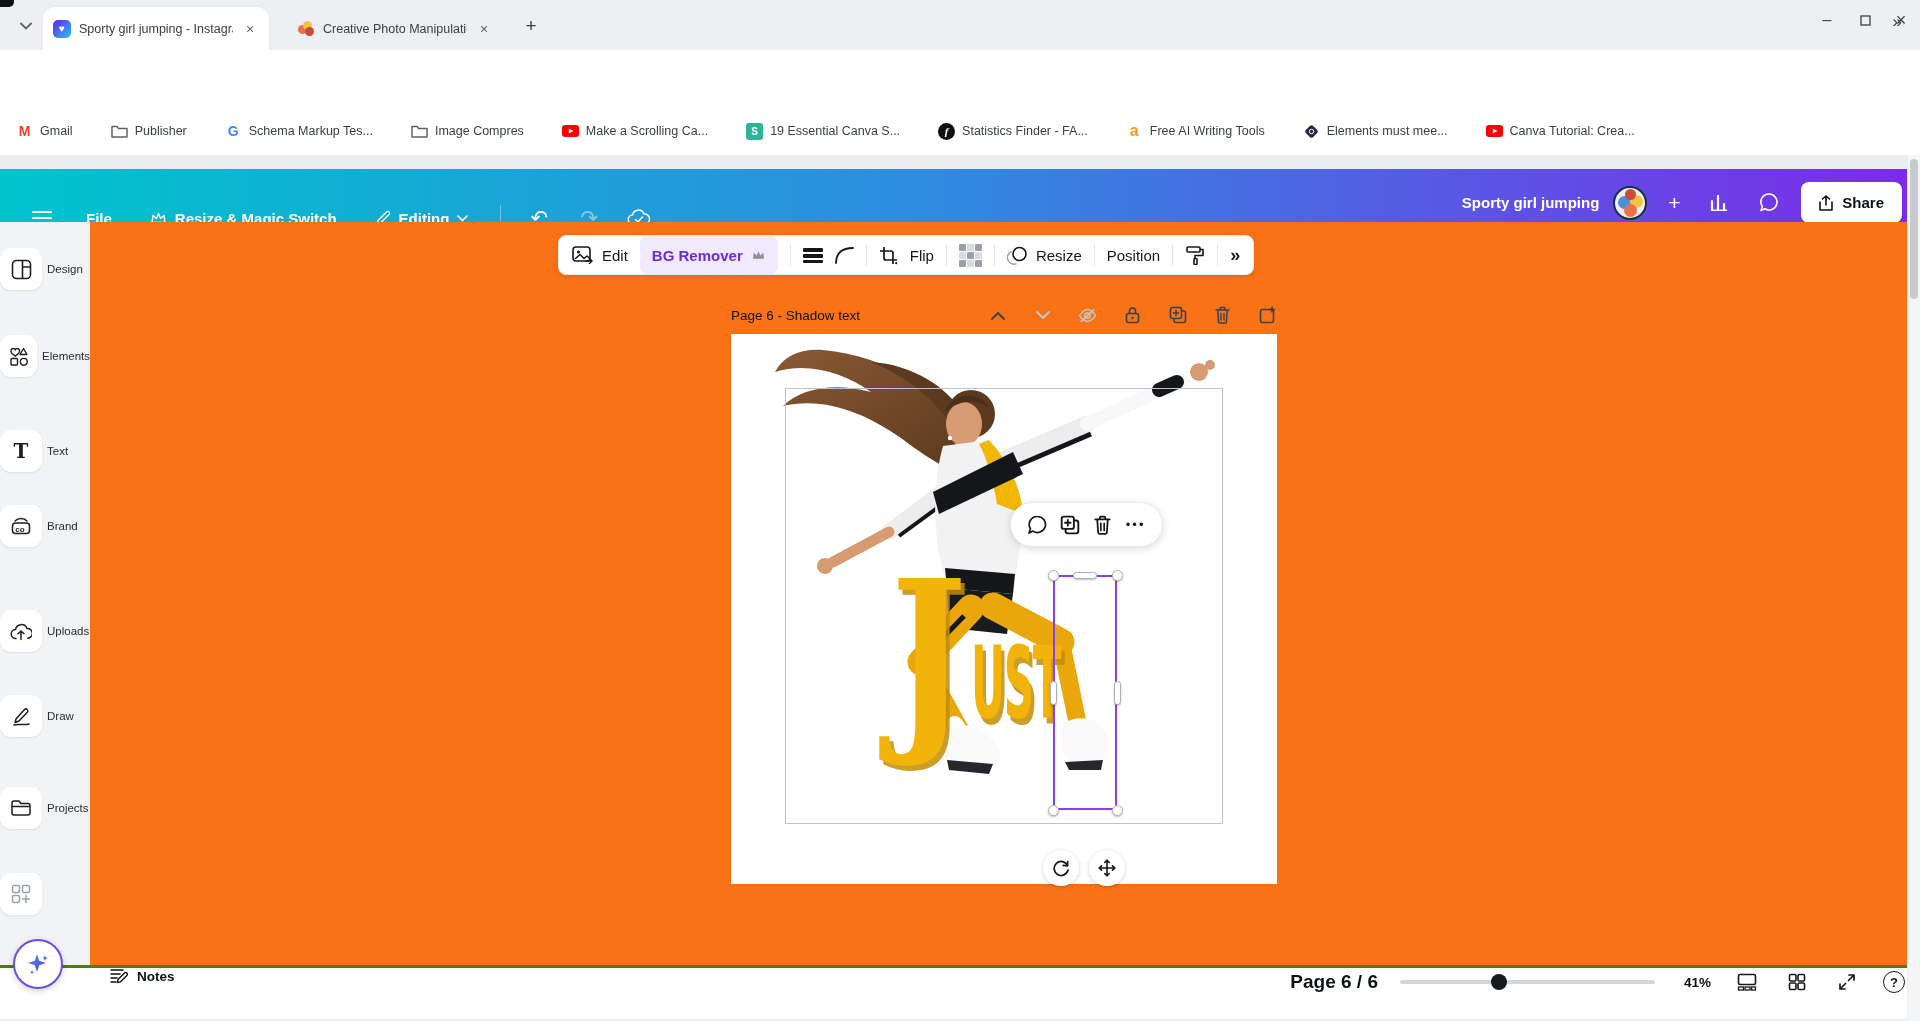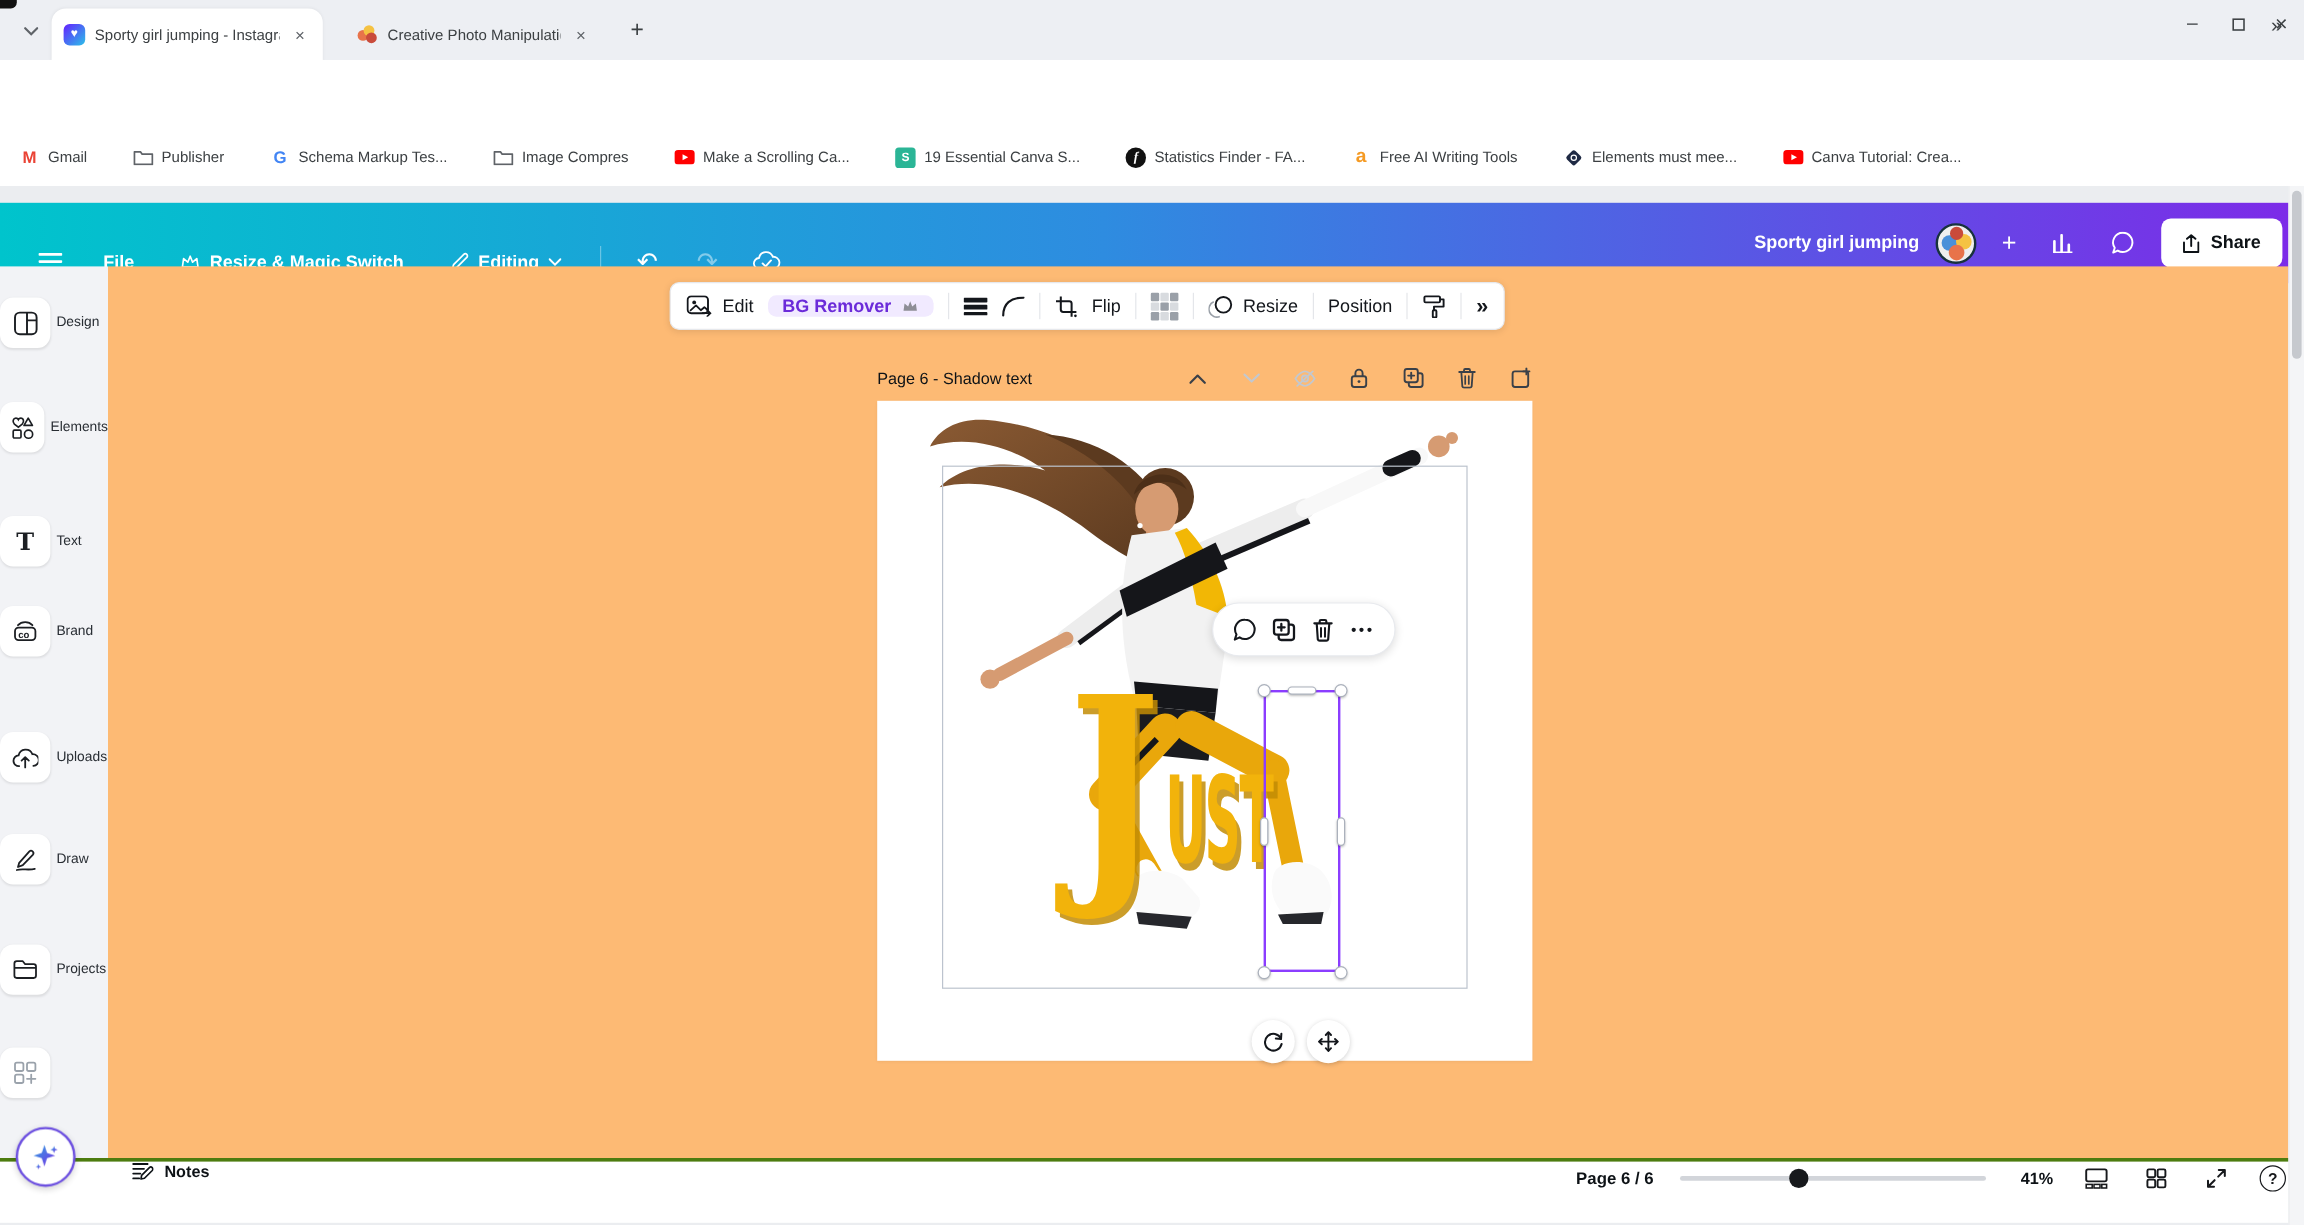--- a/index.html
+++ b/index.html
@@ -54,26 +54,26 @@
   .avatar-lg{position:relative;width:34px;height:34px;border-radius:50%;background:#EFEFEF;border:2px solid #17323d;overflow:hidden}
   .avatar-lg i{position:absolute;border-radius:50%}
   .sharebtn{display:flex;align-items:center;gap:9px;background:#fff;color:#0D1216;font-size:15px;font-weight:600;height:41px;padding:0 18px;border-radius:8px;border:none}
 
   .rail{position:absolute;left:0;top:67px;width:90px;bottom:54px;background:#F2F3F6}
   .railitem{position:absolute;left:0;width:90px;display:flex;flex-direction:row;align-items:center;gap:5px}
   .tile{width:42px;height:42px;border-radius:11px;background:#fff;box-shadow:0 1px 2px rgba(0,0,0,.09);display:flex;align-items:center;justify-content:center;color:#1C1F23}
   .raillabel{font-size:11.5px;color:#282D33}
   .sparkle{position:fixed;left:13px;top:939px;width:50px;height:50px;border-radius:50%;background:#fff;border:2px solid #6C4FE0;box-shadow:0 2px 6px rgba(0,0,0,.18);display:flex;align-items:center;justify-content:center;z-index:60}
 
-  .stage{position:absolute;left:90px;top:67px;right:13px;bottom:54px;background:#fdba74;overflow:hidden}
+  .stage{position:absolute;left:90px;top:67px;right:13px;bottom:54px;background:#f97316;overflow:hidden}
 
   .floatbar{position:absolute;left:468px;top:13px;height:40px;background:#fff;border:1px solid #E6E8EC;border-radius:8px;box-shadow:0 1px 6px rgba(0,0,0,.10);display:flex;align-items:center;gap:12px;padding:0 13px;z-index:30}
   .fb-item{display:flex;align-items:center;gap:8px;font-size:15px;font-weight:500;color:#14171C;white-space:nowrap}
   .fb-div{width:1px;height:22px;background:#E4E6EA}
-  .bgpill{display:flex;align-items:center;gap:8px;background:#F1EAFF;color:#6B2BD9;font-size:15px;font-weight:600;height:18px;padding:0 12px;border-radius:7px}
+  .bgpill{display:flex;align-items:center;gap:8px;background:#F1EAFF;color:#6B2BD9;font-size:15px;font-weight:600;height:38px;padding:0 12px;border-radius:7px}
   .checker{display:grid;grid-template-columns:repeat(3,7px);grid-template-rows:repeat(3,7px);gap:1px}
   .checker b{background:#9AA0A8;border-radius:1px}
   .checker b.lt{background:#D8DBDF}
 
   .pagerow{position:absolute;left:641px;top:78px;width:546px;height:30px;display:flex;align-items:center;z-index:5}
   .pagelabel{font-size:13.5px;font-weight:500;color:#0D1216}
   .pageicons{margin-left:auto;display:flex;align-items:center;gap:26px}
   .pi{width:19px;height:19px;display:flex;align-items:center;justify-content:center;color:#3A4048}
   .pi.dis{color:#C3C8CF}
 
@@ -87,21 +87,21 @@
   .ctxbar{position:absolute;left:279px;top:168px;width:153px;height:45px;background:#fff;border:1px solid #E8EAEE;border-radius:23px;box-shadow:0 2px 8px rgba(0,0,0,.14);display:flex;align-items:center;justify-content:space-around;padding:0 10px;z-index:20}
   .ctxbar .ci{width:24px;height:24px;display:flex;align-items:center;justify-content:center;color:#14171C}
   .more-dots{font-size:13px;letter-spacing:2px;color:#14171C}
 
   .roundbtn{position:absolute;width:36px;height:36px;border-radius:50%;background:#fff;box-shadow:0 1px 4px rgba(0,0,0,.18);display:flex;align-items:center;justify-content:center;color:#14171C;z-index:20}
   .addpage{position:absolute;left:641px;top:689px;width:546px;height:49px;background:#fff;border:none;border-radius:8px;font-size:14.5px;font-weight:600;color:#0D1216;box-shadow:0 1px 2px rgba(0,0,0,.05)}
 
   .footer{position:absolute;left:0;bottom:2px;width:1920px;height:54px;background:#fff;border-top:3px solid #4d7c0f;display:flex;align-items:flex-start;z-index:40}
   .notes{display:flex;align-items:center;gap:9px;margin-left:110px;font-size:13.5px;font-weight:600;color:#0D1216}
   .fright{position:absolute;right:15px;display:flex;align-items:center;gap:22px}
-  .pageind{font-size:14px;font-weight:600;color:#0D1216}
+  .pageind{font-size:19px;font-weight:600;color:#0D1216}
   .slider{position:relative;width:255px;height:16px}
   .slider .track{position:absolute;left:0;top:6px;width:100%;height:4px;border-radius:2px;background:#D2D5DA}
   .slider .knob{position:absolute;left:91px;top:0;width:16px;height:16px;border-radius:50%;background:#17191C}
   .zoomlvl{font-size:13.5px;font-weight:600;color:#0D1216;width:34px;text-align:right}
   .fi{width:28px;height:28px;display:flex;align-items:center;justify-content:center;color:#17191C}
   .help{width:22px;height:22px;border-radius:50%;border:1.6px solid #17191C;display:flex;align-items:center;justify-content:center;font-size:13px;font-weight:bold;color:#17191C}
 
   .scrollbar{position:absolute;right:0;top:155px;width:13px;bottom:0;background:#F4F5F7;border-left:1px solid #ECEDEF;z-index:70}
   .scrollbar .thumb{position:absolute;left:2px;top:4px;width:8px;height:140px;border-radius:4px;background:#C6C9CE}
 </style>

